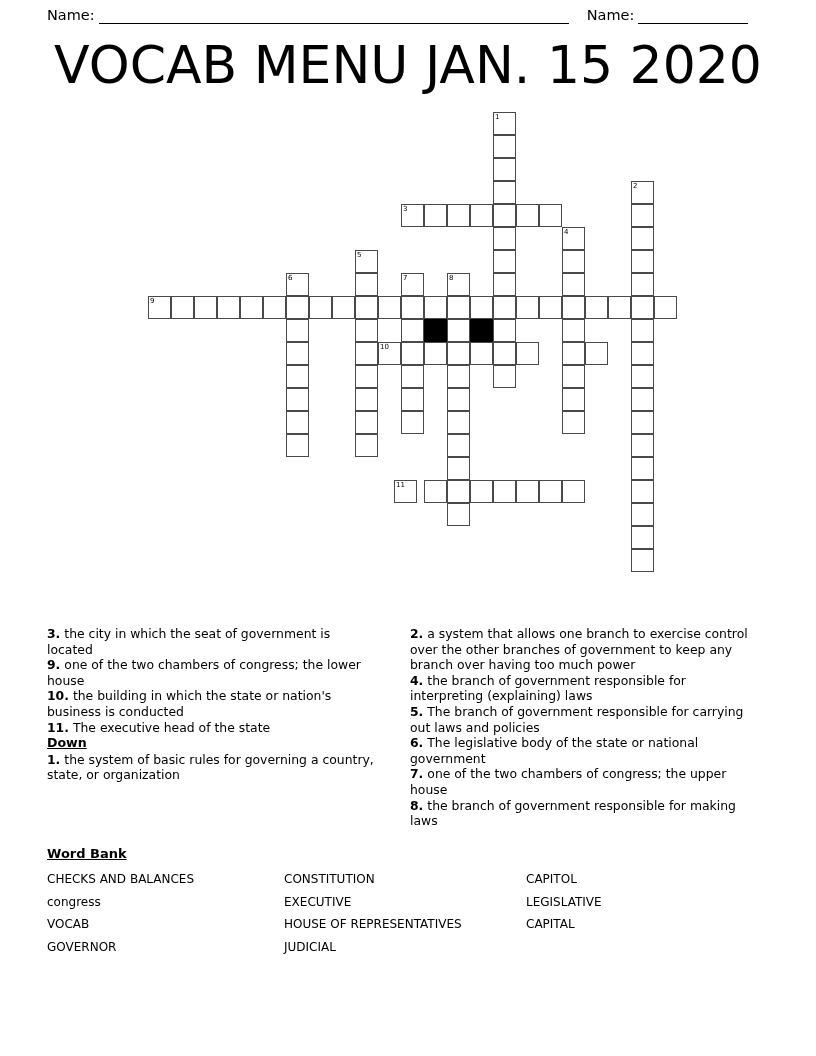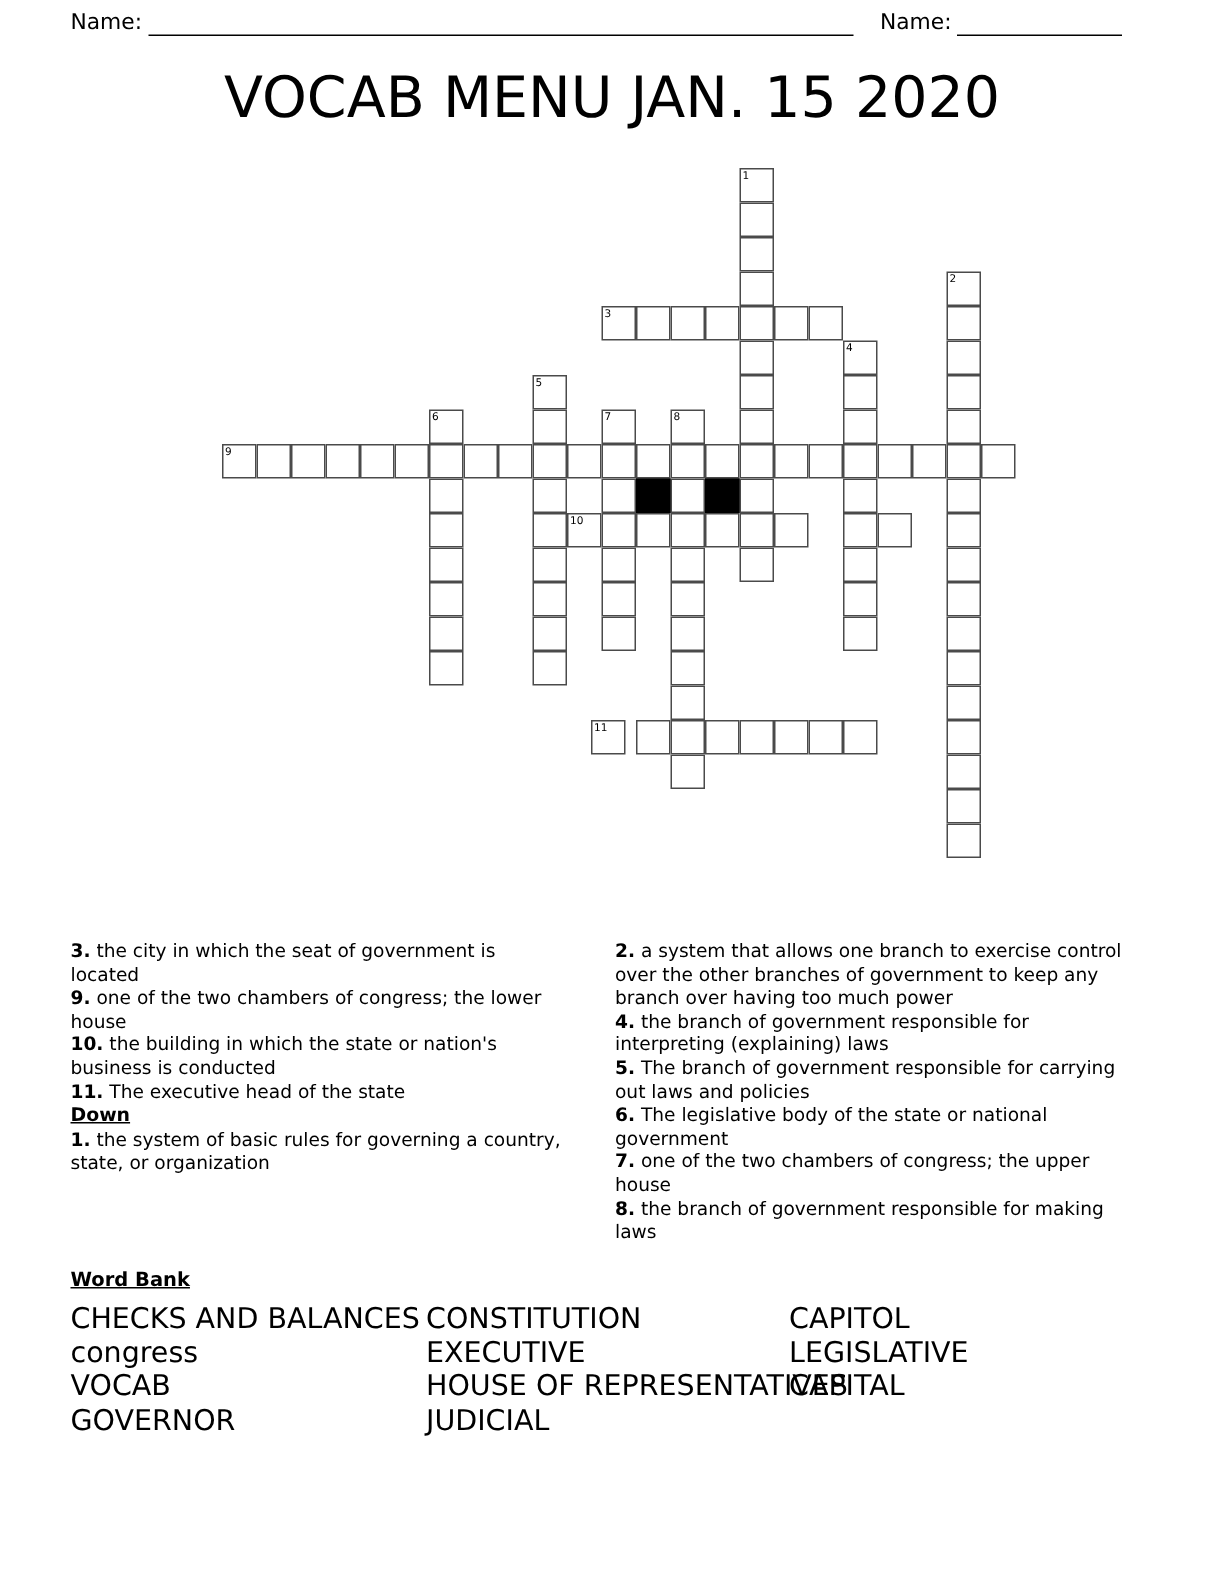--- a/index.html
+++ b/index.html
@@ -43,21 +43,21 @@
     margin-left: 4px;
   }
 
   
   .puzzle-title {
     position: absolute;
     left: 0;
     top: 36px;
     width: 816px;
     text-align: center;
-    font-size: 38px;
+    font-size: 52px;
     font-weight: 400;
     letter-spacing: 0px;
     line-height: 58px;
     white-space: nowrap;
   }
 
   
   #grid-area {
     position: absolute;
     left: 0;
@@ -132,21 +132,21 @@
   }
   .wb-cols {
     display: flex;
     align-items: flex-start;
   }
   .wb-col { display: flex; flex-direction: column; }
   .wb-col.c1 { width: 237px; }
   .wb-col.c2 { width: 242px; }
   .wb-col.c3 { width: 200px; }
   .wb-word {
-    font-size: 19px;
+    font-size: 12px;
     line-height: 22.6px;
     white-space: nowrap;
   }
 </style>
 </head>
 <body>
 
 <div class="name-date-row">
   <span class="nd-label">Name:</span>
   <span class="nd-rule-long"></span>

